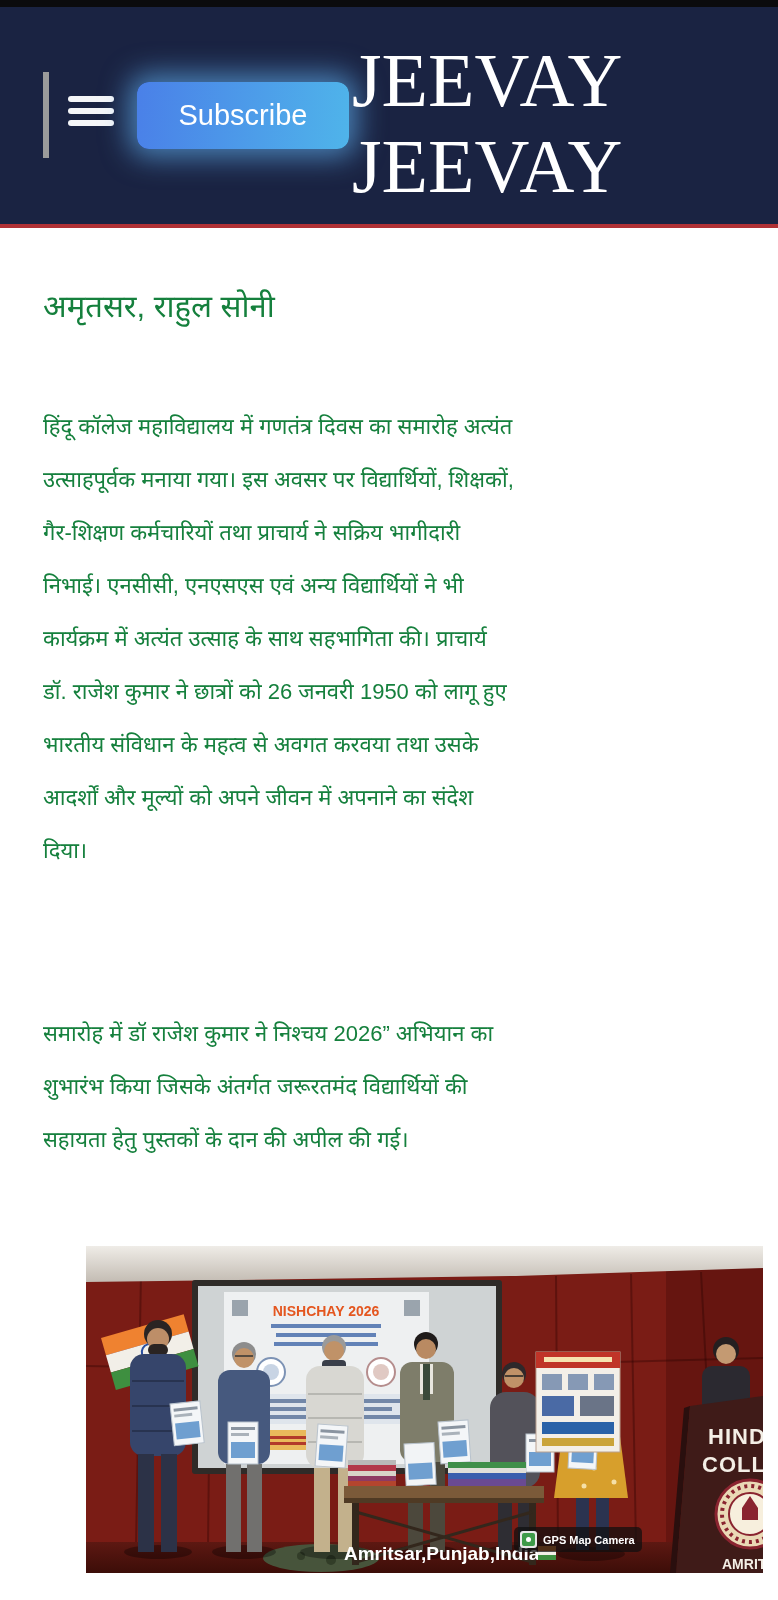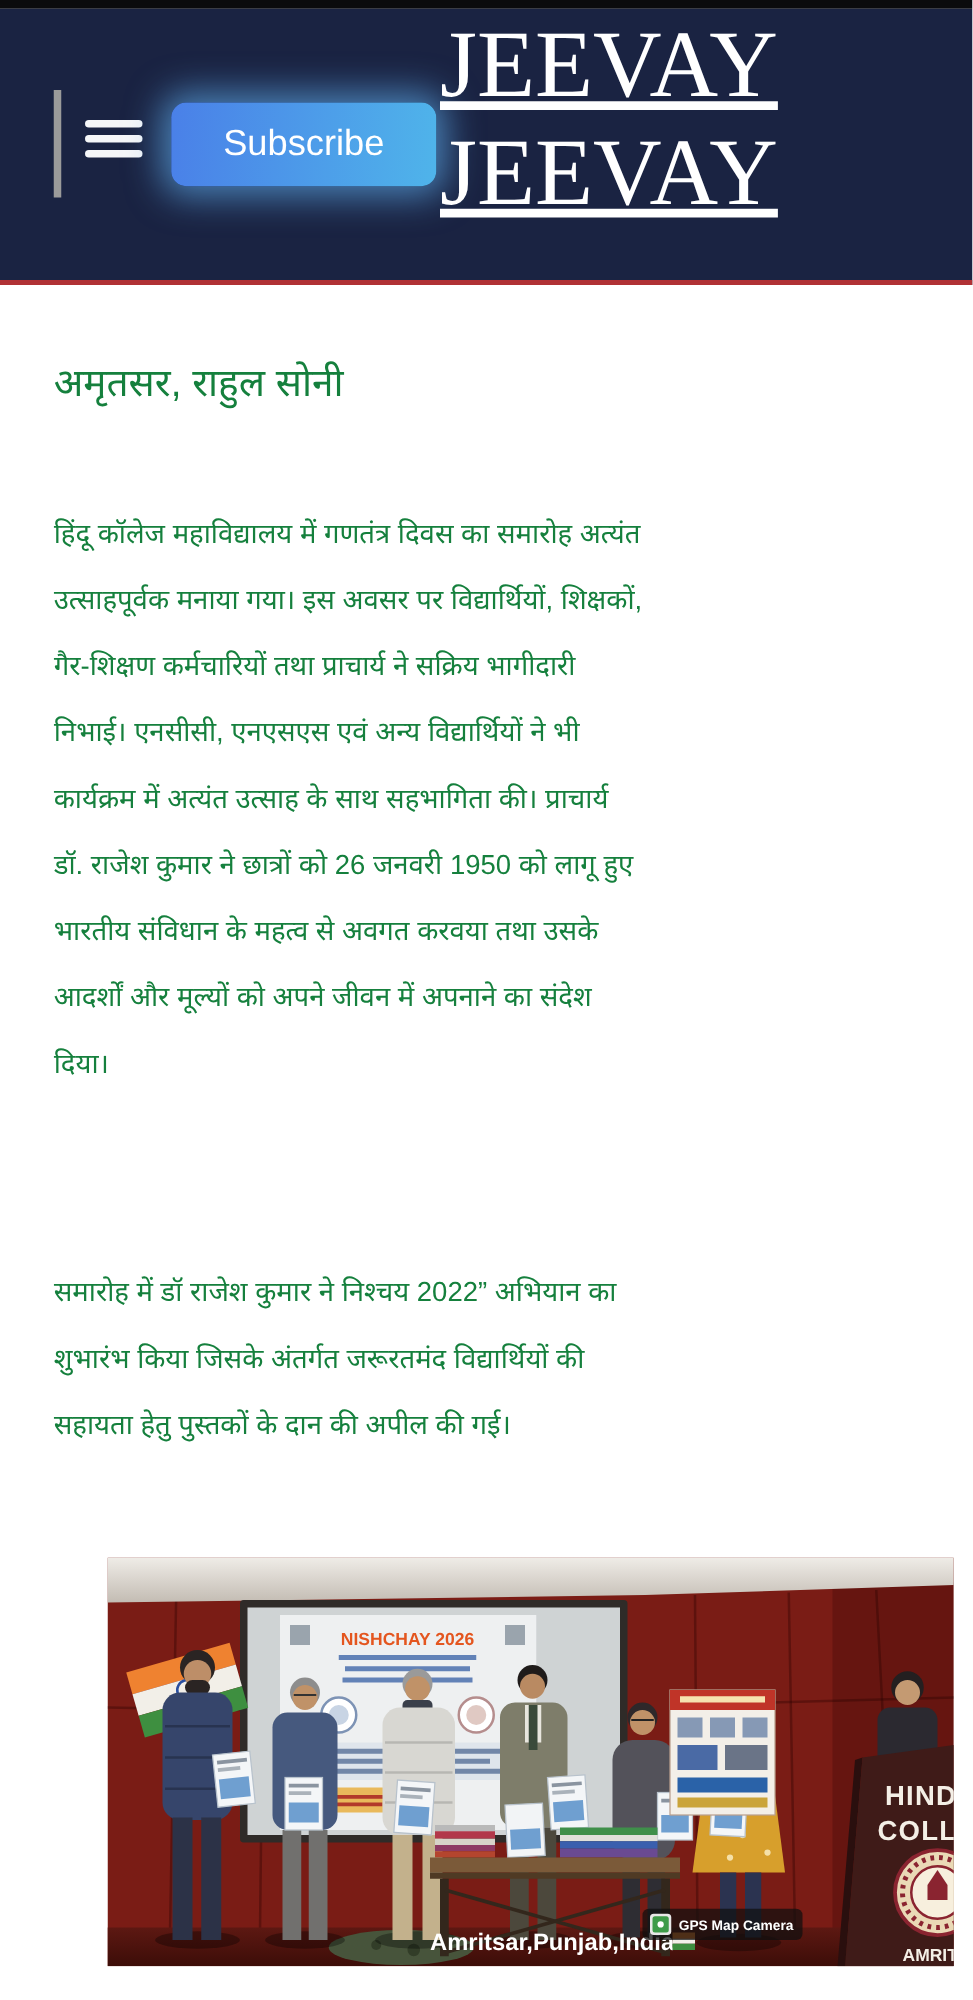--- a/index.html
+++ b/index.html
@@ -24,23 +24,23 @@
 
   .subscribe-btn {
     position:absolute; left:137px; top:75px; width:212px; height:67px;
     border:none; border-radius:12px; cursor:pointer;
     background:linear-gradient(95deg,#4a80e8 0%,#4fb4ea 100%);
     box-shadow:0 0 28px 8px rgba(99,180,245,0.65);
     color:#ffffff; font-size:29px; font-family:"Liberation Sans", sans-serif;
   }
 
   .site-title {
-    position:absolute; left:352px; top:2px;
+    position:absolute; left:352px; top:30px;
     color:#ffffff; font-family:"Liberation Serif", serif;
-    font-size:76px; line-height:86px; font-weight:400; white-space:nowrap;text-decoration:underline;
+    font-size:76px; line-height:86px; font-weight:400; white-space:nowrap;
   }
 
   .article { padding:0 43px; color:#15803d; }
   .byline {
     margin-top:52px; font-size:31px; line-height:53px; white-space:pre; overflow:hidden;
   }
   .para { font-size:22px; line-height:53px; white-space:pre; overflow:hidden; }
   .para1 { margin-top:67px; }
   .para2 { margin-top:130px; }
 
@@ -70,21 +70,21 @@
   <p class="byline">अमृतसर, राहुल सोनी</p>
   <p class="para para1">हिंदू कॉलेज महाविद्यालय में गणतंत्र दिवस का समारोह अत्यंत
 उत्साहपूर्वक मनाया गया। इस अवसर पर विद्यार्थियों, शिक्षकों,
 गैर-शिक्षण कर्मचारियों तथा प्राचार्य ने सक्रिय भागीदारी
 निभाई। एनसीसी, एनएसएस एवं अन्य विद्यार्थियों ने भी
 कार्यक्रम में अत्यंत उत्साह के साथ सहभागिता की। प्राचार्य
 डॉ. राजेश कुमार ने छात्रों को 26 जनवरी 1950 को लागू हुए
 भारतीय संविधान के महत्व से अवगत करवया तथा उसके
 आदर्शों और मूल्यों को अपने जीवन में अपनाने का संदेश
 दिया।</p>
-  <p class="para para2">समारोह में डॉ राजेश कुमार ने निश्चय 2022” अभियान का
+  <p class="para para2">समारोह में डॉ राजेश कुमार ने निश्चय 2026” अभियान का
 शुभारंभ किया जिसके अंतर्गत जरूरतमंद विद्यार्थियों की
 सहायता हेतु पुस्तकों के दान की अपील की गई।</p>
 
   <figure class="photo-fig">
     <svg viewBox="0 0 677 327" xmlns="http://www.w3.org/2000/svg">
       <defs>
         <linearGradient id="ceil" x1="0" y1="0" x2="0" y2="1">
           <stop offset="0" stop-color="#efece7"></stop>
             <stop offset="1" stop-color="#c3bcb3"></stop>
         </linearGradient>

